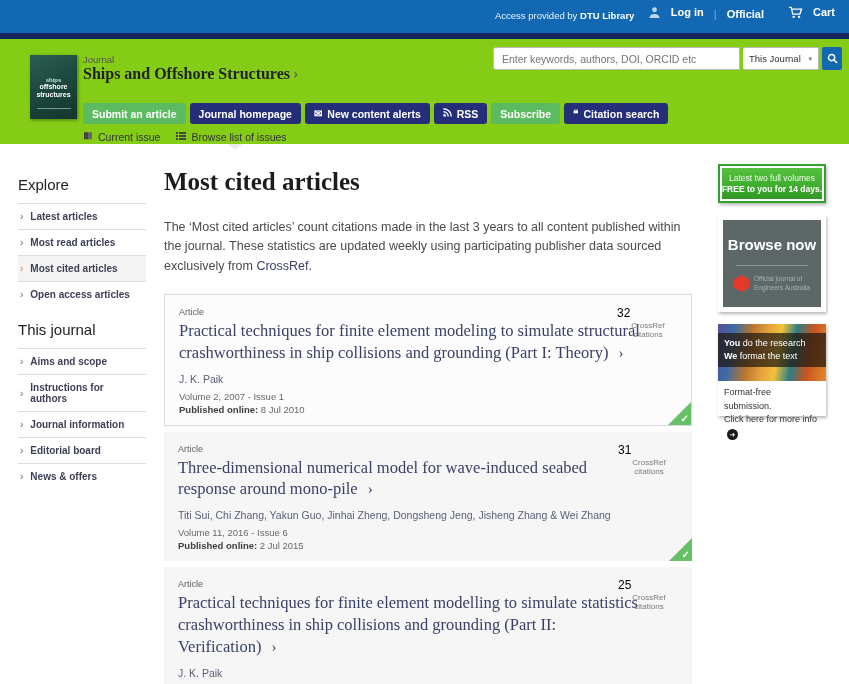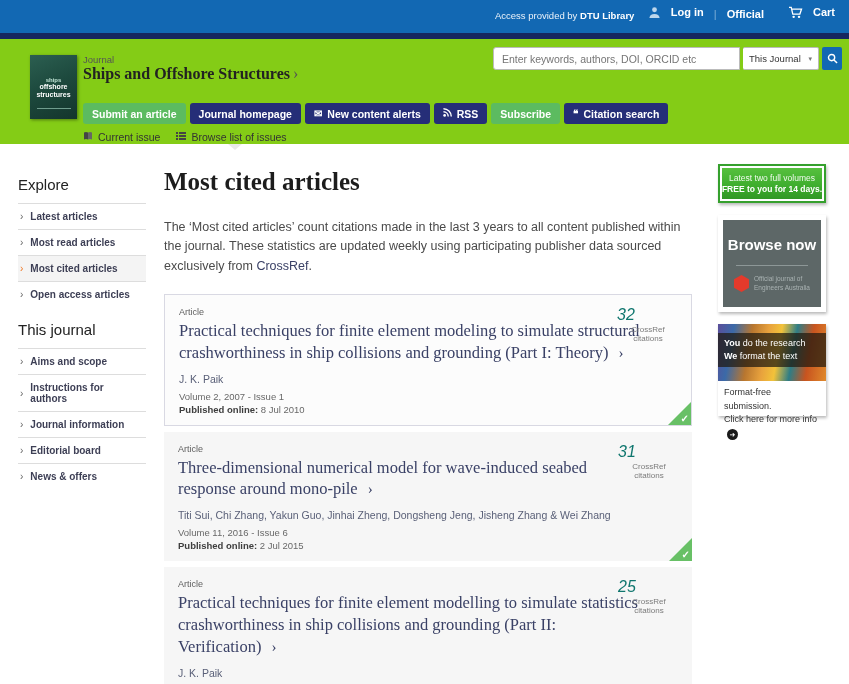--- a/index.html
+++ b/index.html
@@ -80,21 +80,21 @@
   .card.first { background:#fcfcfc; border:1px solid #d9d9e3; }
   .card .atype { font-size:9px; color:#606060; }
   .card .atitle { margin-top:3px; font-family:"Liberation Serif",serif; font-size:16.5px;
     color:#3a4166; line-height:1.32; max-width:470px; cursor:pointer; }
   .card .atitle .arr { margin-left:10px; font-size:15px; }
   .card .authors { margin-top:9px; font-size:10.5px; color:#5a6078; }
   .card .vol { margin-top:6px; font-size:9.5px; color:#686868; }
   .card .pub { margin-top:2px; font-size:9.5px; color:#686868; }
   .card .pub b { color:#3e3e3e; }
   .cites { position:absolute; top:11px; right:12px; width:62px; }
-  .cites .num { font-size:16px; color:#0f766e;font-style:italic; }
+  .cites .num { font-size:12px; color:#000000; }
   .cites .lbl { font-size:8px; color:#7a7a7a; margin-top:1px;text-align:center; }
   .corner { position:absolute; right:0; bottom:0; width:0; height:0;
     border-bottom:23px solid #68c066; border-left:23px solid transparent; }
   .corner-check { position:absolute; right:2px; bottom:1px; color:#fff; font-size:10px; font-weight:bold; }
 
   
   .rail { position:absolute; left:718px; top:20px; width:108px; }
   .promo { box-shadow:1px 2px 3px rgba(0,0,0,.28); margin-bottom:12px; cursor:pointer; }
   .promo-free { height:39px; border:2px solid #35a02d;
     background:linear-gradient(#59c240 0%,#3fae2e 55%,#2e9423 100%);

